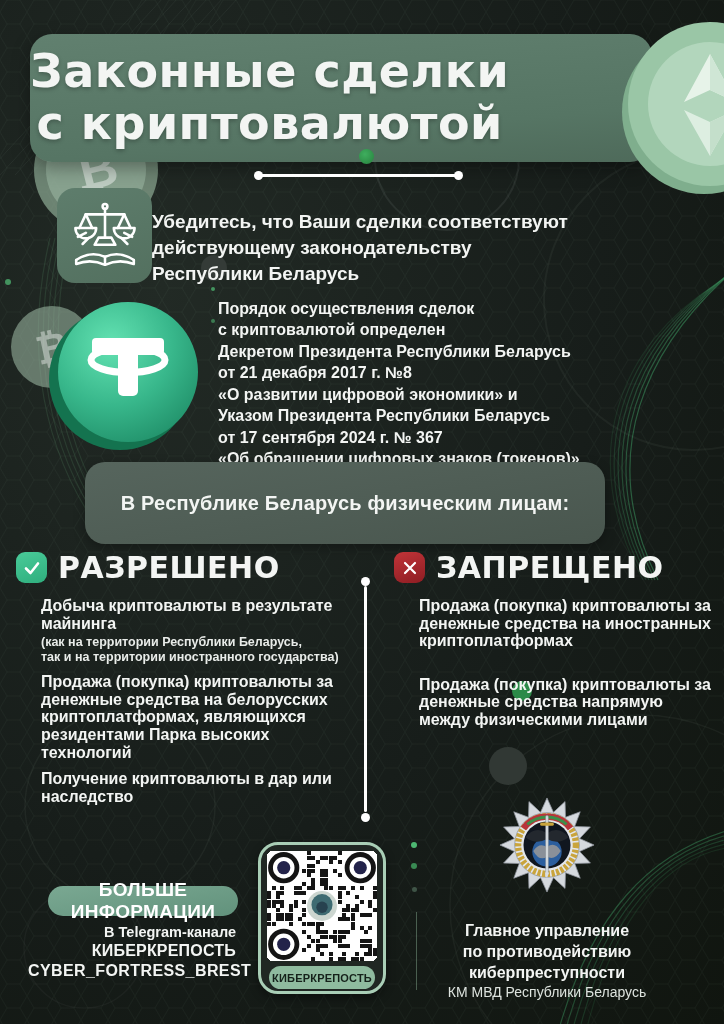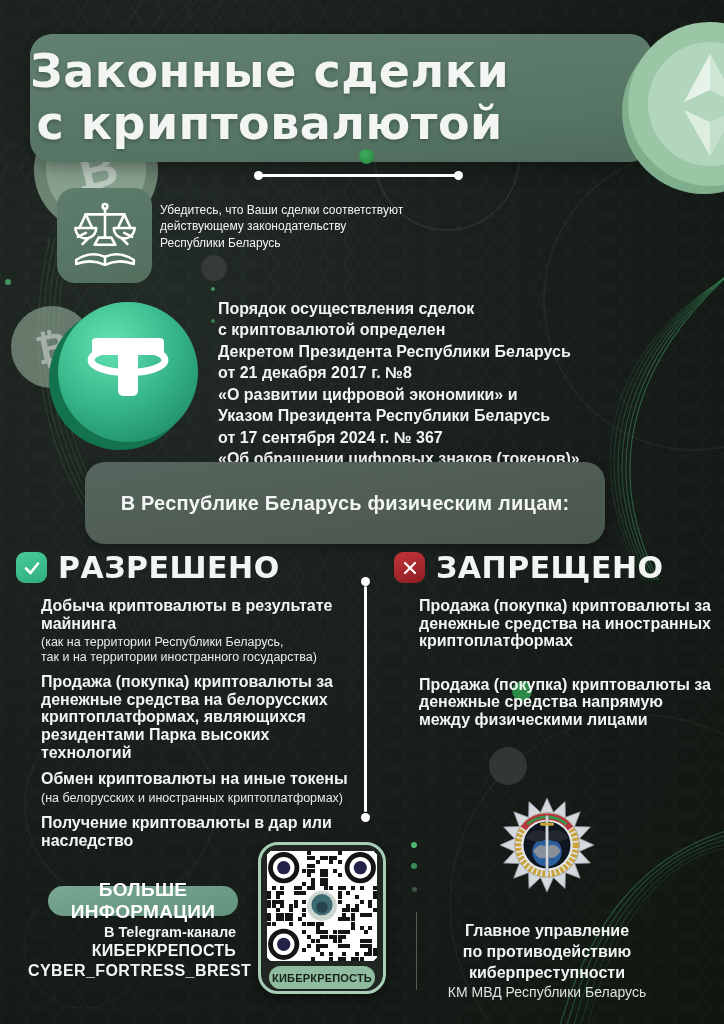--- a/index.html
+++ b/index.html
@@ -33,21 +33,21 @@
   .hr-dot{width:9px;height:9px;border-radius:50%;background:#fff;z-index:2;}
   .green-dot-lg{left:359px;top:149px;width:15px;height:15px;border-radius:50%;
     background:radial-gradient(circle at 40% 35%,#3fae5e,#27813e);z-index:4;}
 
   
   .scales-badge{
     left:57px;top:188px;width:95px;height:95px;border-radius:18px;
     background:linear-gradient(160deg,#5e7d6c,#53705f);z-index:2;
     display:flex;align-items:center;justify-content:center;
   }
-  .intro-text{left:152px;top:190px;width:560px;font-size:12px;line-height:1.37;font-weight:400;z-index:2;margin-left:8px;}
+  .intro-text{left:152px;top:190px;width:560px;font-size:19px;line-height:1.37;font-weight:700;z-index:2;}
 
   
   .decree-text{left:218px;top:282px;width:500px;font-size:16px;line-height:1.34;font-weight:700;z-index:2;}
 
   
   .audience-banner{
     left:85px;top:462px;width:520px;height:82px;border-radius:20px;
     background:linear-gradient(170deg,#56655d 0%,#49564e 100%);
     display:flex;align-items:center;justify-content:center;z-index:2;
     box-shadow:0 4px 12px rgba(0,0,0,.3);
@@ -61,21 +61,21 @@
   .col-header{display:flex;align-items:center;gap:11px;}
   .col-header .hdr-label{
     font-family:"DejaVu Sans","Liberation Sans",sans-serif;
     font-size:30px;font-weight:800;letter-spacing:.5px;line-height:1;
   }
   .badge-sq{width:31px;height:31px;border-radius:9px;display:flex;align-items:center;justify-content:center;flex:0 0 auto;}
   .badge-check{background:linear-gradient(160deg,#49cb99,#2fae7d);}
   .badge-cross{background:linear-gradient(160deg,#c13438,#8e1d23);}
   .items{margin-top:14px;margin-left:25px;}
   .item{font-size:16px;line-height:1.1;font-weight:700;margin-bottom:9px;}
-  .item .note{display:block;font-size:12.5px;line-height:1.16;font-weight:400;margin-top:3px;color:#e9ece9;}
+  .item .note{display:block;font-size:12.5px;line-height:1.16;font-weight:700;margin-top:3px;color:#e9ece9;}
   .col-prohibited .item{margin-bottom:26px;}
 
   .v-line{left:363.5px;top:586px;width:3px;height:226px;background:#fff;border-radius:2px;z-index:2;}
   .v-dot{width:9px;height:9px;border-radius:50%;background:#fff;z-index:2;}
 
   
   .more-info-btn{
     left:48px;top:886px;width:190px;height:30px;border-radius:16px;border:none;
     background:linear-gradient(170deg,#7aa892,#62927c);color:#fff;
     font-family:"Liberation Sans",sans-serif;font-size:19px;font-weight:700;letter-spacing:.3px;
@@ -252,24 +252,20 @@
       <span class="hdr-label">РАЗРЕШЕНО</span>
     </div>
     <div class="items">
       <div class="item">
         <span>Добыча криптовалюты в результате майнинга</span>
         <span class="note pre">(как на территории Республики Беларусь,
 так и на территории иностранного государства)</span>
       </div>
       <div class="item">
         <span>Продажа (покупка) криптовалюты за денежные средства на белорусских криптоплатформах, являющихся резидентами Парка высоких технологий</span>
-      </div>
-      <div class="item">
-        <span>Обмен криптовалюты на иные токены</span>
-        <span class="note pre">(на белорусских и иностранных криптоплатформах)</span>
       </div>
       <div class="item">
         <span>Получение криптовалюты в дар или наследство</span>
       </div>
     </div>
   </section>
 
   <section class="abs col col-prohibited">
     <div class="col-header">
       <span class="badge-sq badge-cross">

